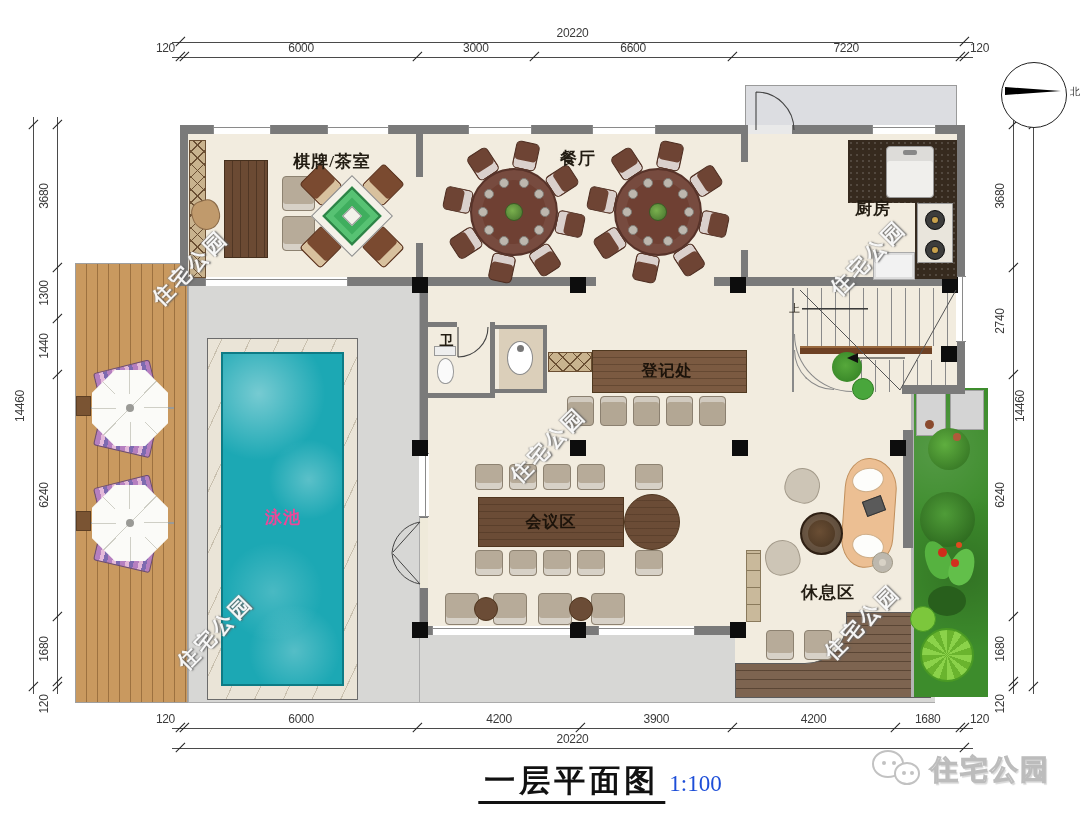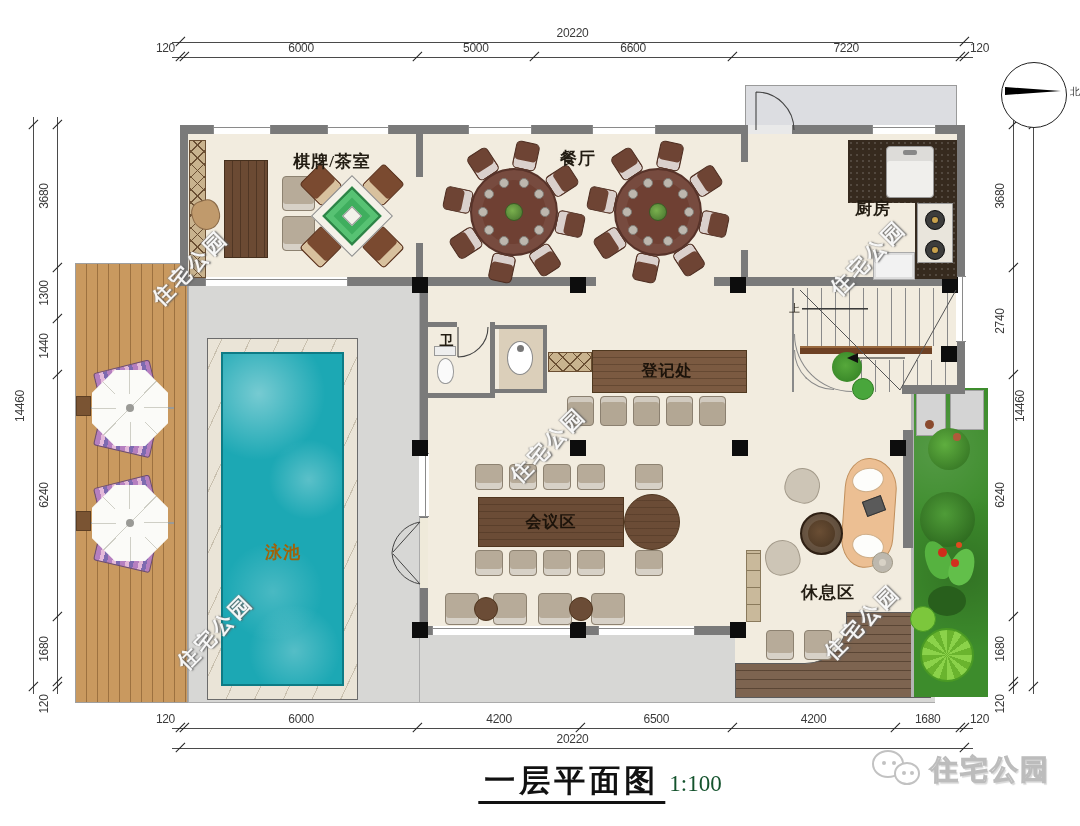--- a/index.html
+++ b/index.html
@@ -19,21 +19,21 @@
   .tick{position:absolute;width:13px;height:1.3px;background:#222;transform:rotate(-45deg)}
   .wm{position:absolute;transform:translate(-50%,-50%) rotate(-45deg);font:700 21px "Liberation Serif",serif;letter-spacing:3px;color:rgba(255,255,255,.93);text-shadow:1.3px 1.3px 1.6px rgba(95,95,95,.85),-0.8px -0.8px 1px rgba(135,135,135,.55);white-space:nowrap;pointer-events:none}
   .chair{position:absolute;background:#b7ab99;border:1px solid #8d8271;border-radius:4px;box-shadow:inset 0 -6px 0 rgba(255,255,255,.45)}
   .stool{position:absolute;background:#b3a794;border:1px solid #8b8070;border-radius:4px;box-shadow:inset 0 5px 0 rgba(255,255,255,.4)}
   .dchair{position:absolute;background:#6e4434;border:1px solid #4c2c20;border-radius:5px;box-shadow:inset 0 -8px 0 rgba(255,255,255,.75)}
   .plate{position:absolute;background:#bdb7ae;border:1px solid #7e7a74;border-radius:50%}
   .mj-chair{position:absolute;background:#7a4a30;border:1px solid #57301c;border-radius:4px;box-shadow:inset 0 -8px 0 rgba(233,214,178,.85)}
   .qarc{position:absolute;border-left:1px solid #888;border-bottom:1px solid #888;border-bottom-left-radius:100%}
   .title-block{position:absolute;left:600px;top:760px;transform:translateX(-50%);white-space:nowrap}
   .title-main{font:600 31px "Liberation Serif",serif;color:#111;border-bottom:3.5px solid #111;padding:0 6px 3px 6px;letter-spacing:4px}
-  .title-scale{font:400 23px "Liberation Serif",serif;color:#14532d;margin-left:4px}
+  .title-scale{font:400 23px "Liberation Serif",serif;color:#1d4ed8;margin-left:4px}
   .compass{position:absolute;left:1001px;top:62px;width:66px;height:66px;border:1.6px solid #222;border-radius:50%;background:#fff}
   .compass-needle{position:absolute;left:3px;top:24px;width:0;height:0;border-left:56px solid #000;border-top:4.5px solid transparent;border-bottom:4.5px solid transparent}
   .compass-label{position:absolute;left:68px;top:22px;font-size:10px;color:#333}
   .logo{position:absolute;left:872px;top:748px;display:flex;align-items:center;gap:8px}
   .logo-text{font:700 28px "Liberation Sans",sans-serif;color:#f2f2f2;-webkit-text-stroke:1px #bcbcbc;text-shadow:1.5px 1.5px 1px #d8d8d8;letter-spacing:2px}
   .bub{position:absolute;border:2px solid #c2c2c2;background:#fff;border-radius:50%}
   .bub i{position:absolute;width:4px;height:4px;background:#c2c2c2;border-radius:50%}
   .lounger{position:absolute;background:repeating-linear-gradient(90deg,#b57fc0 0 5px,#e3b9d9 5px 9px,#7d6ab0 9px 13px);border:1px solid #6a4a78;border-radius:3px}
   .umbrella{position:absolute;background:repeating-conic-gradient(from 0deg,#fbfbf8 0 43deg,#cfcfc6 43deg 45deg);clip-path:polygon(30% 0,70% 0,100% 30%,100% 70%,70% 100%,30% 100%,0 70%,0 30%);border-radius:4px}
   svg.overlay{position:absolute;left:0;top:0;pointer-events:none}
@@ -243,41 +243,41 @@
       <div class="wm" style="left: 868px; top: 258px;">住宅公园</div>
       <div class="wm" style="left: 548px; top: 445px;">住宅公园</div>
       <div class="wm" style="left: 215px; top: 632px;">住宅公园</div>
       <div class="wm" style="left: 862px; top: 622px;">住宅公园</div>
       <div class="dimline" style="left: 172px; top: 57px; width: 800.94px; height: 1.2px;"></div>
       <div class="tick" style="left: 173.5px; top: 56.4px;"></div>
       <div class="dim" style="top: 41px; left: 175px; transform: translateX(-100%);">120</div>
       <div class="tick" style="left: 178.158px; top: 56.4px;"></div>
       <div class="dim" style="top: 41px; left: 301.118px; transform: translateX(-50%);">6000</div>
       <div class="tick" style="left: 411.078px; top: 56.4px;"></div>
-      <div class="dim" style="top: 41px; left: 475.808px; transform: translateX(-50%);">5000</div>
+      <div class="dim" style="top: 41px; left: 475.808px; transform: translateX(-50%);">3000</div>
       <div class="tick" style="left: 527.538px; top: 56.4px;"></div>
       <div class="dim" style="top: 41px; left: 633.029px; transform: translateX(-50%);">6600</div>
       <div class="tick" style="left: 725.52px; top: 56.4px;"></div>
       <div class="dim" style="top: 41px; left: 846.151px; transform: translateX(-50%);">7220</div>
       <div class="tick" style="left: 953.782px; top: 56.4px;"></div>
       <div class="dim" style="top: 41px; left: 969.94px;">120</div>
       <div class="tick" style="left: 958.44px; top: 56.4px;"></div>
       <div class="dimline" style="left: 172px; top: 42px; width: 800.94px; height: 1.2px;"></div>
       <div class="tick" style="left: 173.5px; top: 41.4px;"></div>
       <div class="dim" style="top: 26px; left: 572.47px; transform: translateX(-50%);">20220</div>
       <div class="tick" style="left: 958.44px; top: 41.4px;"></div>
       <div class="dimline" style="left: 172px; top: 728px; width: 800.94px; height: 1.2px;"></div>
       <div class="tick" style="left: 173.5px; top: 727.4px;"></div>
       <div class="dim" style="top: 712px; left: 175px; transform: translateX(-100%);">120</div>
       <div class="tick" style="left: 178.158px; top: 727.4px;"></div>
       <div class="dim" style="top: 712px; left: 301.118px; transform: translateX(-50%);">6000</div>
       <div class="tick" style="left: 411.078px; top: 727.4px;"></div>
       <div class="dim" style="top: 712px; left: 499.1px; transform: translateX(-50%);">4200</div>
       <div class="tick" style="left: 574.122px; top: 727.4px;"></div>
-      <div class="dim" style="top: 712px; left: 656.321px; transform: translateX(-50%);">6500</div>
+      <div class="dim" style="top: 712px; left: 656.321px; transform: translateX(-50%);">3900</div>
       <div class="tick" style="left: 725.52px; top: 727.4px;"></div>
       <div class="dim" style="top: 712px; left: 813.542px; transform: translateX(-50%);">4200</div>
       <div class="tick" style="left: 888.564px; top: 727.4px;"></div>
       <div class="dim" style="top: 712px; left: 927.673px; transform: translateX(-50%);">1680</div>
       <div class="tick" style="left: 953.782px; top: 727.4px;"></div>
       <div class="dim" style="top: 712px; left: 969.94px;">120</div>
       <div class="tick" style="left: 958.44px; top: 727.4px;"></div>
       <div class="dimline" style="left: 172px; top: 748px; width: 800.94px; height: 1.2px;"></div>
       <div class="tick" style="left: 173.5px; top: 747.4px;"></div>
       <div class="dim" style="top: 732px; left: 572.47px; transform: translateX(-50%);">20220</div>
@@ -327,21 +327,21 @@
     <polygon points="858,353 847,358 858,363" fill="#111"></polygon>
   </svg>
 
   <div class="room-label" style="left:332px;top:161px">棋牌/茶室</div>
   <div class="room-label" style="left:578px;top:158px">餐厅</div>
   <div class="room-label" style="left:873px;top:208px">厨房</div>
   <div class="room-label small" style="left:447px;top:341px">卫</div>
   <div class="room-label onwood" style="left:667px;top:371px;font-size:16px">登记处</div>
   <div class="room-label onwood" style="left:551px;top:522px;font-size:16px">会议区</div>
   <div class="room-label" style="left:828px;top:592px">休息区</div>
-  <div class="room-label" style="left:283px;top:552px;color:#a16207">泳池</div>
+  <div class="room-label" style="left:283px;top:517px;color:#ec4899">泳池</div>
   <div class="room-label tiny" style="left:795px;top:308px">上</div>
 
   <div class="compass">
     <div class="compass-needle"></div>
     <div class="compass-label">北</div>
   </div>
 
   <div class="title-block">
     <span class="title-main">一层平面图</span><span class="title-scale">1:100</span>
   </div>

